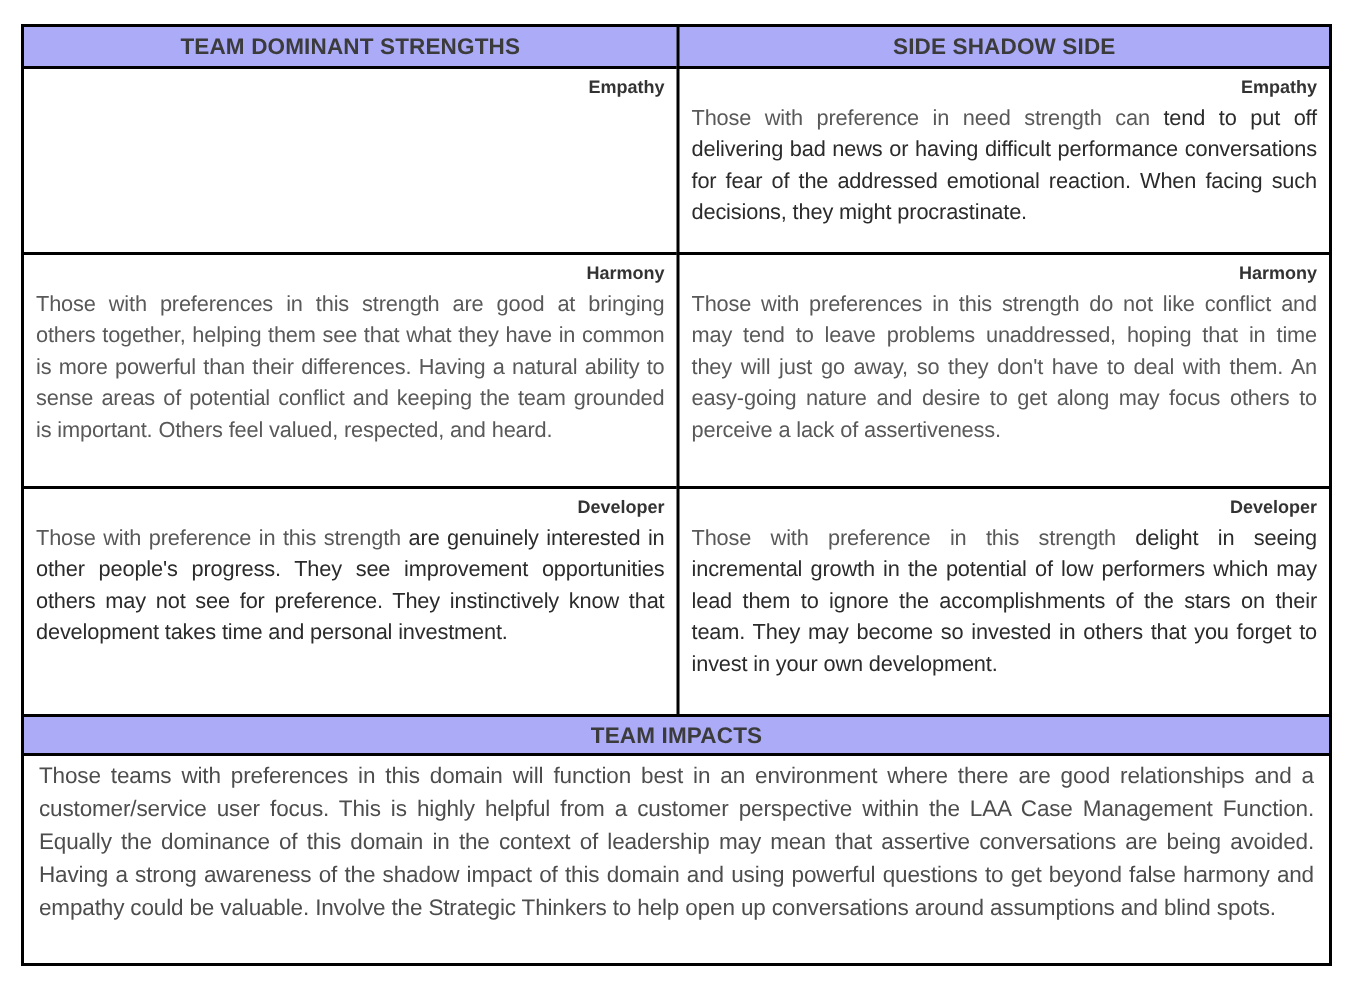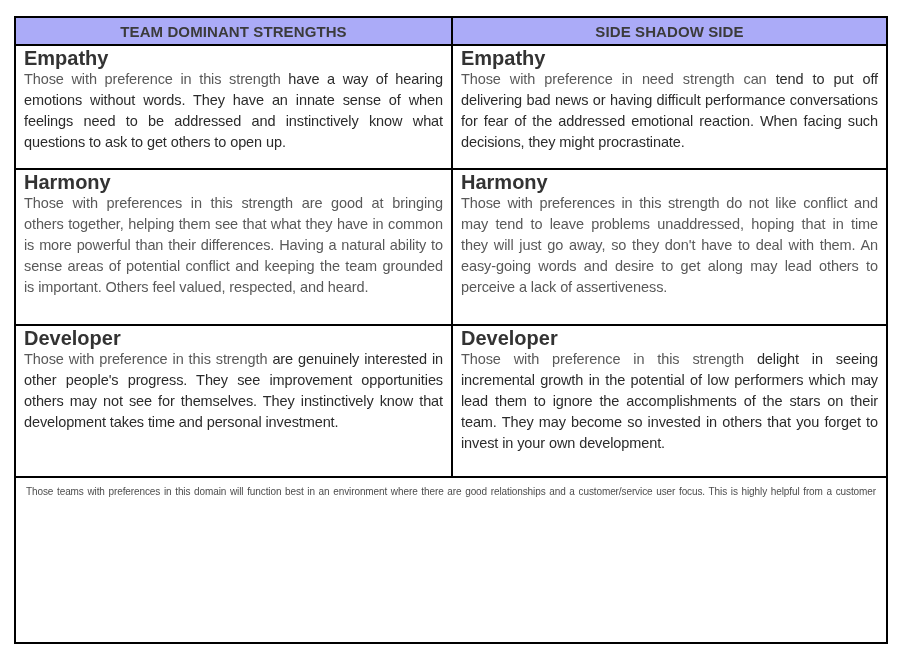--- a/index.html
+++ b/index.html
@@ -30,73 +30,75 @@
     align-items: center;
     justify-content: center;
     font-weight: bold;
     font-size: 15px;
     color: #3B3B3B;
     letter-spacing: 0.1px;
   }
   .body-cell { padding: 1px 8px 0 8px; }
   .cell-title {
     font-weight: bold;
-    font-size: 20px;
+    font-size: 12px;
     line-height: 22px;
     color: #333333;
-    text-align: left;
+    text-align: right;
   }
   .cell-text {
     font-size: 14.5px;
     line-height: 21px;
     text-align: justify;
     letter-spacing: -0.1px;
   }
   .lead { color: #595959; }
   .dark { color: #2B2B2B; }
   .impacts-body { padding: 3px 10px 0 10px; }
-  .impacts-body .cell-text { color: #4D4D4D; font-size: 10px; line-height: 22px; }
+  .impacts-body .cell-text { color: #4D4D4D; font-size: 15px; line-height: 22px; }
 </style>
 </head>
 <body>
 
 <div class="grid">
 
   <div class="cell header">
     <span>TEAM DOMINANT STRENGTHS</span>
   </div>
   <div class="cell header bl">
     <span>SIDE SHADOW SIDE</span>
   </div>
 
   <div class="cell body-cell bt">
     <div class="cell-title">Empathy</div>
-    <p class="cell-text"><span class="lead">Those with preference in this strength </span><span class="dark">have a way of hearing emotions without words.  They have an innate sense of when feelings need to be addressed and instinctively know what questions to ask to get others to open up.</span></p>
   </div>
   <div class="cell body-cell bt bl">
     <div class="cell-title">Empathy</div>
     <p class="cell-text"><span class="lead">Those with preference in need strength can </span><span class="dark">tend to put off delivering bad news or having difficult performance conversations for fear of the addressed emotional reaction. When facing such decisions, they might procrastinate.</span></p>
   </div>
 
   <div class="cell body-cell bt">
     <div class="cell-title">Harmony</div>
     <p class="cell-text"><span class="lead">Those with preferences in this strength are good at bringing others together, helping them see that what they have in common is more powerful than their differences.  Having a natural ability to sense areas of potential conflict and keeping the team grounded is important.  Others feel valued, respected, and heard.</span><span class="dark"></span></p>
   </div>
   <div class="cell body-cell bt bl">
     <div class="cell-title">Harmony</div>
-    <p class="cell-text"><span class="lead">Those with preferences in this strength do not like conflict and may tend to leave problems unaddressed, hoping that in time they will just go away, so they don't have to deal with them. An easy-going words and desire to get along may lead others to perceive a lack of assertiveness.</span><span class="dark"></span></p>
+    <p class="cell-text"><span class="lead">Those with preferences in this strength do not like conflict and may tend to leave problems unaddressed, hoping that in time they will just go away, so they don't have to deal with them. An easy-going nature and desire to get along may focus others to perceive a lack of assertiveness.</span><span class="dark"></span></p>
   </div>
 
   <div class="cell body-cell bt">
     <div class="cell-title">Developer</div>
-    <p class="cell-text"><span class="lead">Those with preference in this strength </span><span class="dark">are genuinely interested in other people's progress. They see improvement opportunities others may not see for themselves.  They instinctively know that development takes time and personal investment.</span></p>
+    <p class="cell-text"><span class="lead">Those with preference in this strength </span><span class="dark">are genuinely interested in other people's progress. They see improvement opportunities others may not see for preference.  They instinctively know that development takes time and personal investment.</span></p>
   </div>
   <div class="cell body-cell bt bl">
     <div class="cell-title">Developer</div>
     <p class="cell-text"><span class="lead">Those with preference in this strength </span><span class="dark">delight in seeing incremental growth in the potential of low performers which may lead them to ignore the accomplishments of the stars on their team.  They may become so invested in others that you forget to invest in your own development.</span></p>
   </div>
 
+  <div class="cell header bt span2">
+    <span>TEAM IMPACTS</span>
+  </div>
 
   <div class="cell impacts-body bt span2">
     <p class="cell-text">Those teams with preferences in this domain will function best in an environment where there are good relationships and a customer/service user focus. This is highly helpful from a customer perspective within the LAA Case Management Function.  Equally the dominance of this domain in the context of leadership may mean that assertive conversations are being avoided.  Having a strong awareness of the shadow impact of this domain and using powerful questions to get beyond false harmony and empathy could be valuable. Involve the Strategic Thinkers to help open up conversations around assumptions and blind spots.</p>
   </div>
 
 </div>
 
 </body></html>

